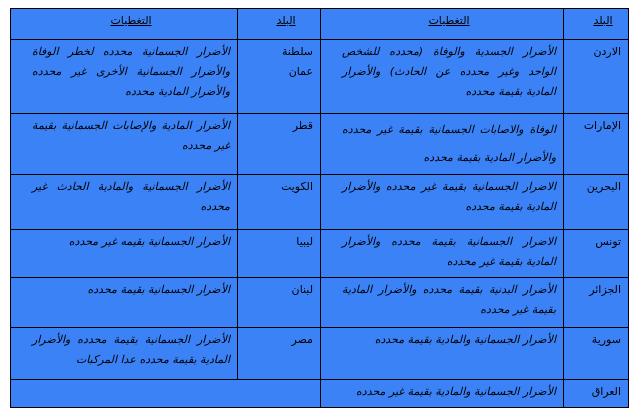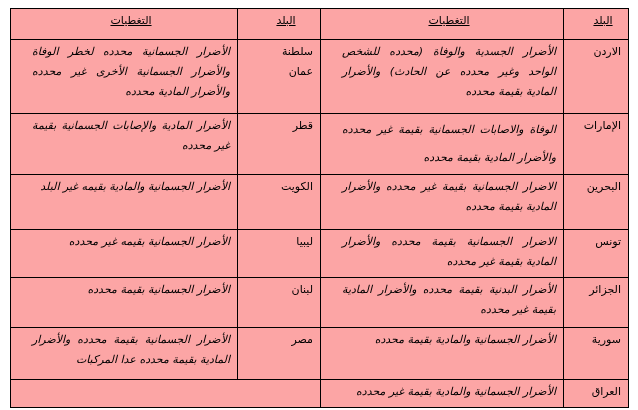--- a/index.html
+++ b/index.html
@@ -28,21 +28,21 @@
     direction: rtl;
     border: 1px solid #000;
   }
   table.cov-table td, table.cov-table th {
     border: 1px solid #000;
     vertical-align: top;
     overflow: hidden;
     font-size: 11px;
     line-height: 20px;
     padding: 2px 7px 2px 21px;
-    background: #fca5a5;
+    background: #3b82f6;
     font-weight: normal;
   }
   
   tr.rh  { height: 31px; }
   tr.r1  { height: 74px; }
   tr.r2  { height: 59px; }
   tr.r3  { height: 55px; }
   tr.r4  { height: 48px; }
   tr.r5  { height: 50px; }
   tr.r6  { height: 52px; }
@@ -98,21 +98,21 @@
       <tr class="r2">
         <td class="country">الإمارات</td>
         <td class="coverage spaced">الوفاة والاصابات الجسمانية بقيمة غير محدده والأضرار المادية بقيمة محدده</td>
         <td class="country">قطر</td>
         <td class="coverage">الأضرار المادية والإصابات الجسمانية بقيمة غير محدده</td>
       </tr>
       <tr class="r3">
         <td class="country">البحرين</td>
         <td class="coverage">الاضرار الجسمانية بقيمة غير محدده والأضرار المادية بقيمة محدده</td>
         <td class="country">الكويت</td>
-        <td class="coverage">الأضرار الجسمانية والمادية بقيمه غير البلد</td>
+        <td class="coverage">الأضرار الجسمانية والمادية الحادث غير محدده</td>
       </tr>
       <tr class="r4">
         <td class="country">تونس</td>
         <td class="coverage">الاضرار الجسمانية بقيمة محدده والأضرار المادية بقيمة غير محدده</td>
         <td class="country">ليبيا</td>
         <td class="coverage">الأضرار الجسمانية بقيمه غير محدده</td>
       </tr>
       <tr class="r5">
         <td class="country">الجزائر</td>
         <td class="coverage">الأضرار البدنية بقيمة محدده والأضرار المادية بقيمة غير محدده</td>

